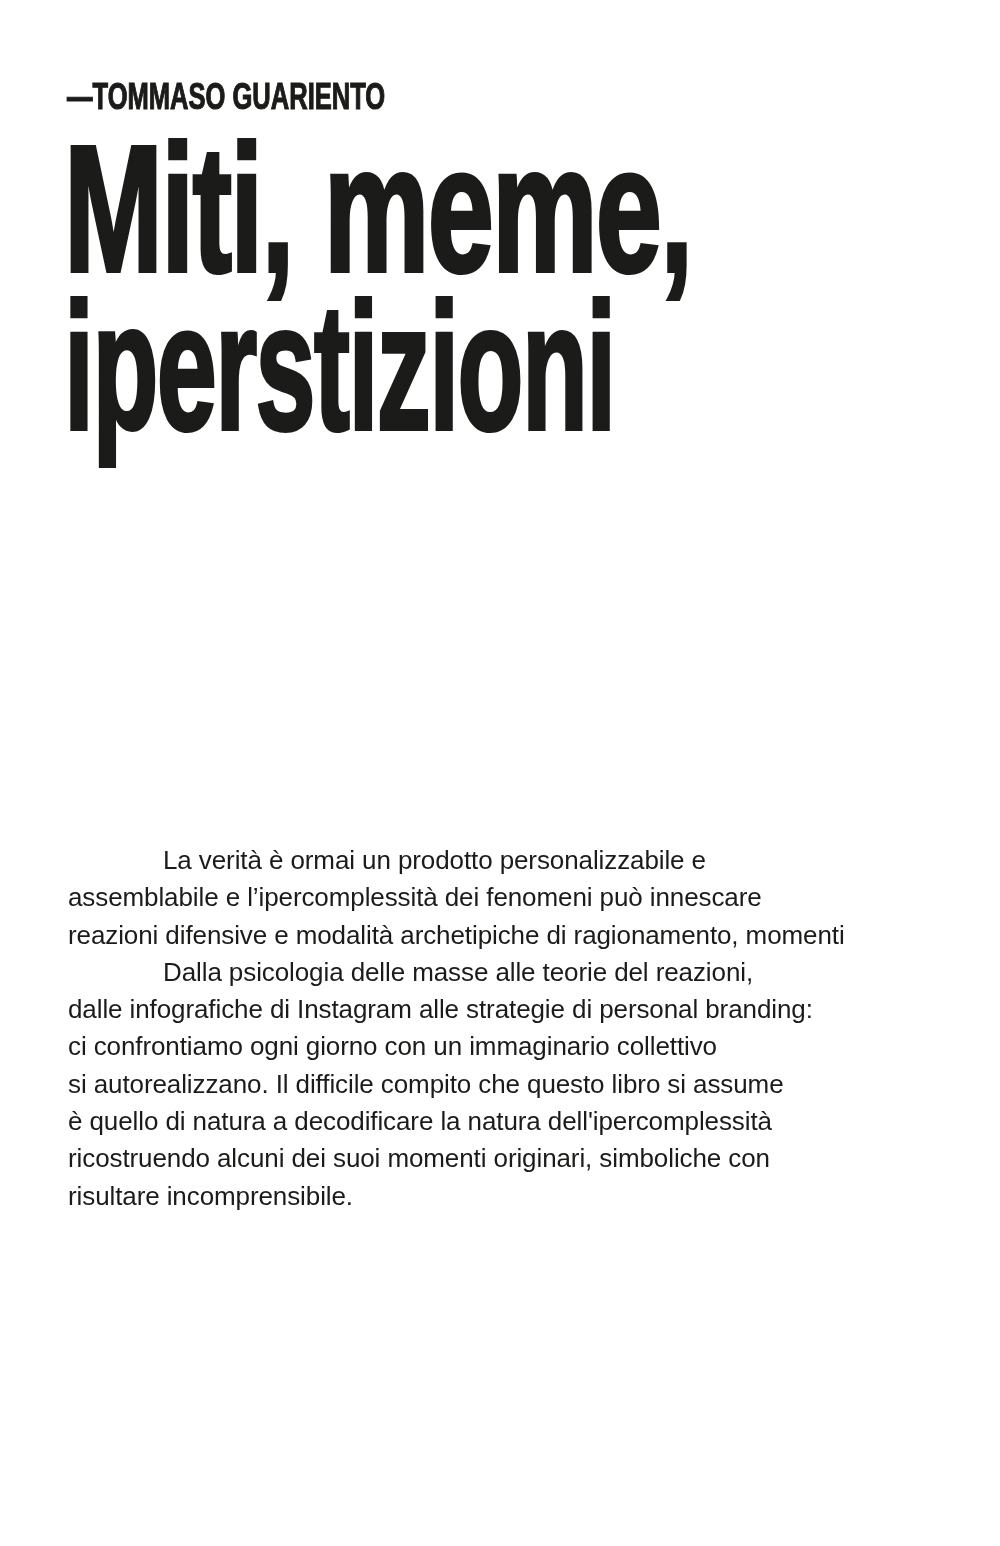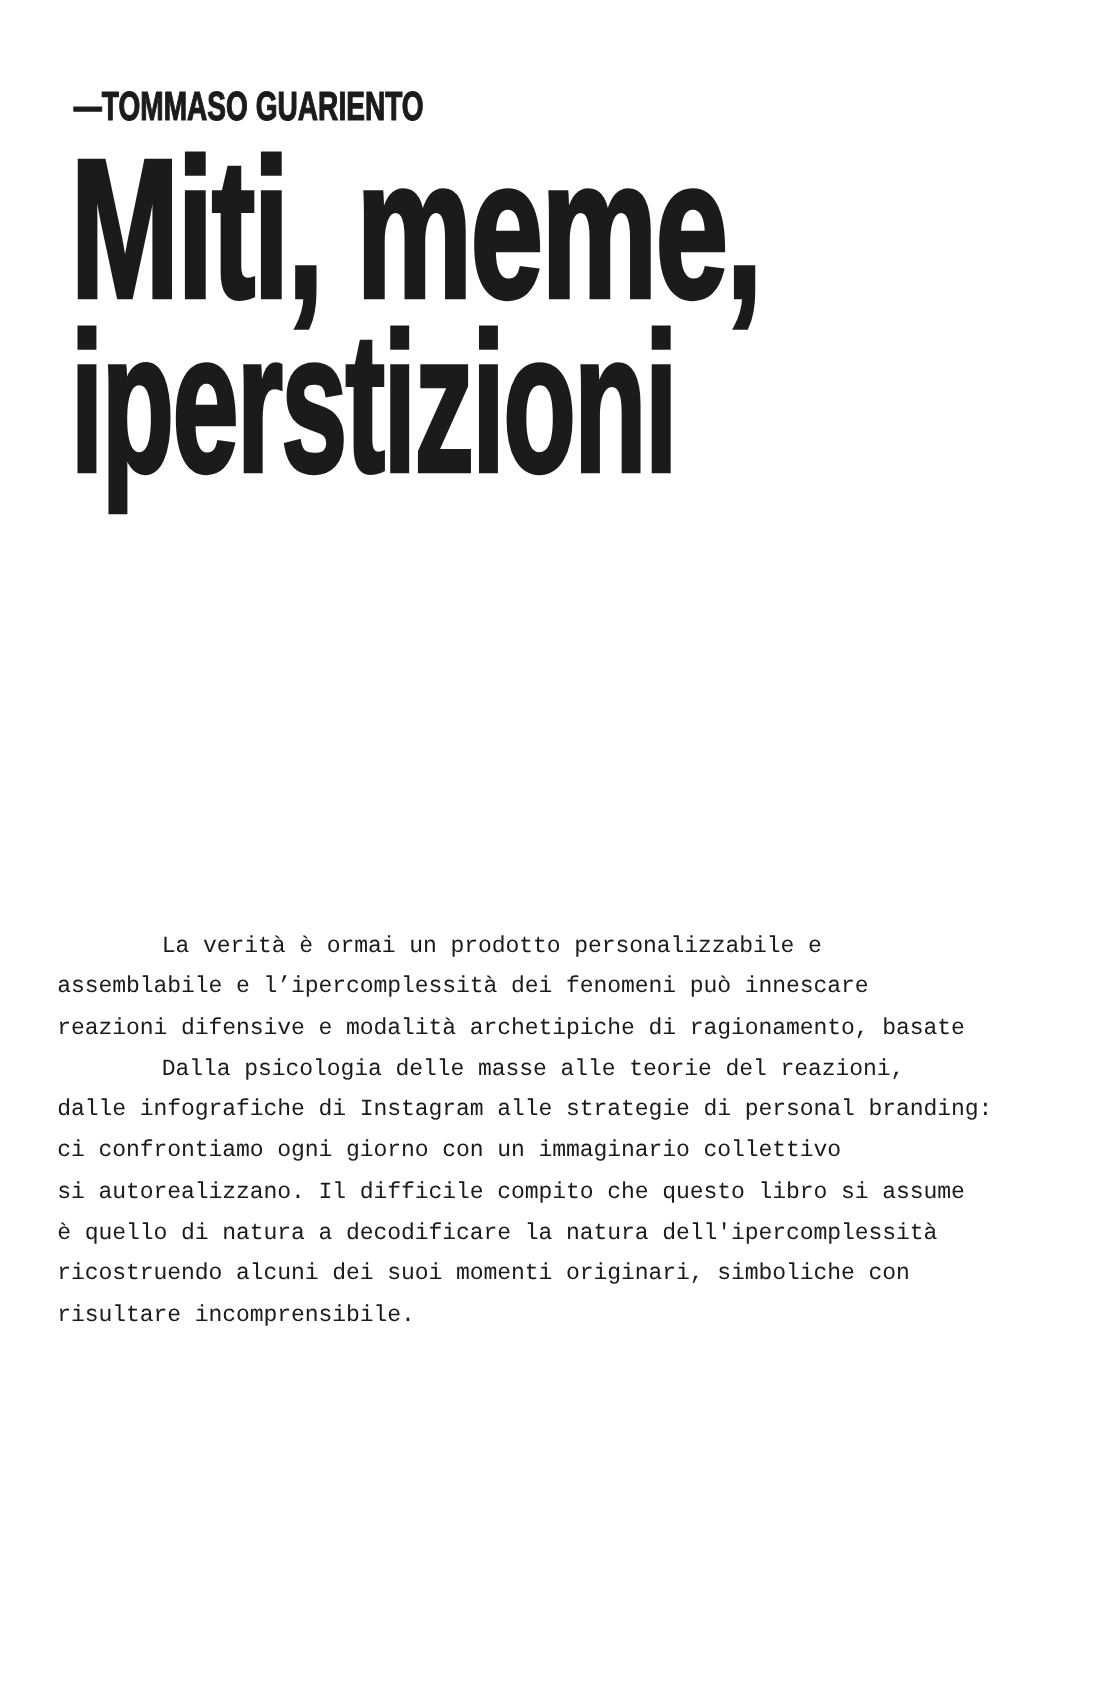--- a/index.html
+++ b/index.html
@@ -49,25 +49,25 @@
   .title-line > span {
     display: inline-block;
     transform-origin: 0 50%;
   }
   .title-line.l1 > span { transform: scaleX(0.66); }
   .title-line.l2 > span { transform: scaleX(0.60); }
 
   
   .synopsis {
     position: absolute;
-    left: 52px;
+    left: 68px;
     top: 842px;
     width: 830px;
-    font-family: Liberation Mono, monospace;
-    font-size: 21px;
+    font-family: Liberation Sans, sans-serif;
+    font-size: 26px;
     line-height: 37.3px;
     letter-spacing: -0.1px;
     color: #1b1b19;
   }
   .body-line { white-space: nowrap; }
   .body-line.indent { padding-left: 95px; }
 
   
   .logo-krill {
     position: absolute;
@@ -119,21 +119,21 @@
       <span>Miti, meme,</span>
     </div>
     <div class="title-line l2">
       <span>iperstizioni</span>
     </div>
   </h1>
 
   <div class="synopsis">
     <div class="body-line indent">La verità è ormai un prodotto personalizzabile e</div>
     <div class="body-line">assemblabile e l’ipercomplessità dei fenomeni può innescare</div>
-    <div class="body-line">reazioni difensive e modalità archetipiche di ragionamento, basate</div>
+    <div class="body-line">reazioni difensive e modalità archetipiche di ragionamento, momenti</div>
     <div class="body-line indent">Dalla psicologia delle masse alle teorie del reazioni,</div>
     <div class="body-line">dalle infografiche di Instagram alle strategie di personal branding:</div>
     <div class="body-line">ci confrontiamo ogni giorno con un immaginario collettivo</div>
     <div class="body-line">si autorealizzano. Il difficile compito che questo libro si assume</div>
     <div class="body-line">è quello di natura a decodificare la natura dell'ipercomplessità</div>
     <div class="body-line">ricostruendo alcuni dei suoi momenti originari, simboliche con</div>
     <div class="body-line">risultare incomprensibile.</div>
   </div>
 
   <div class="logo-krill">

